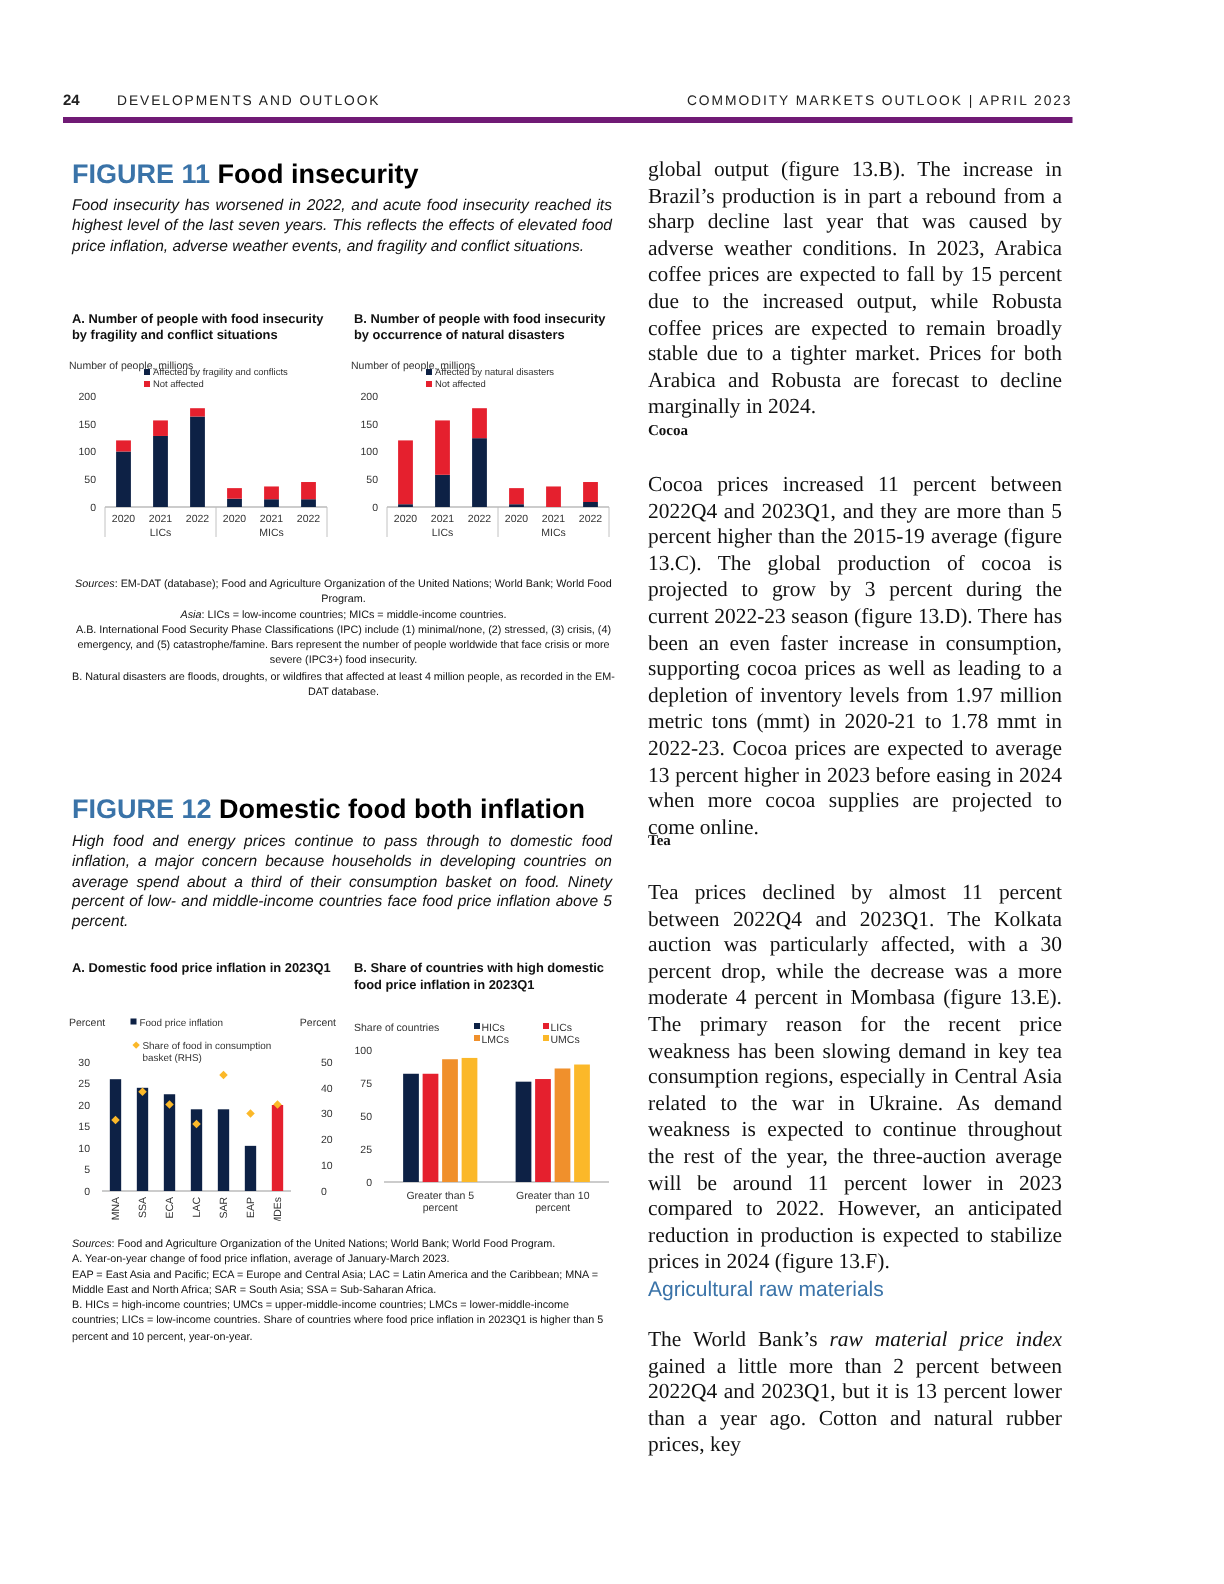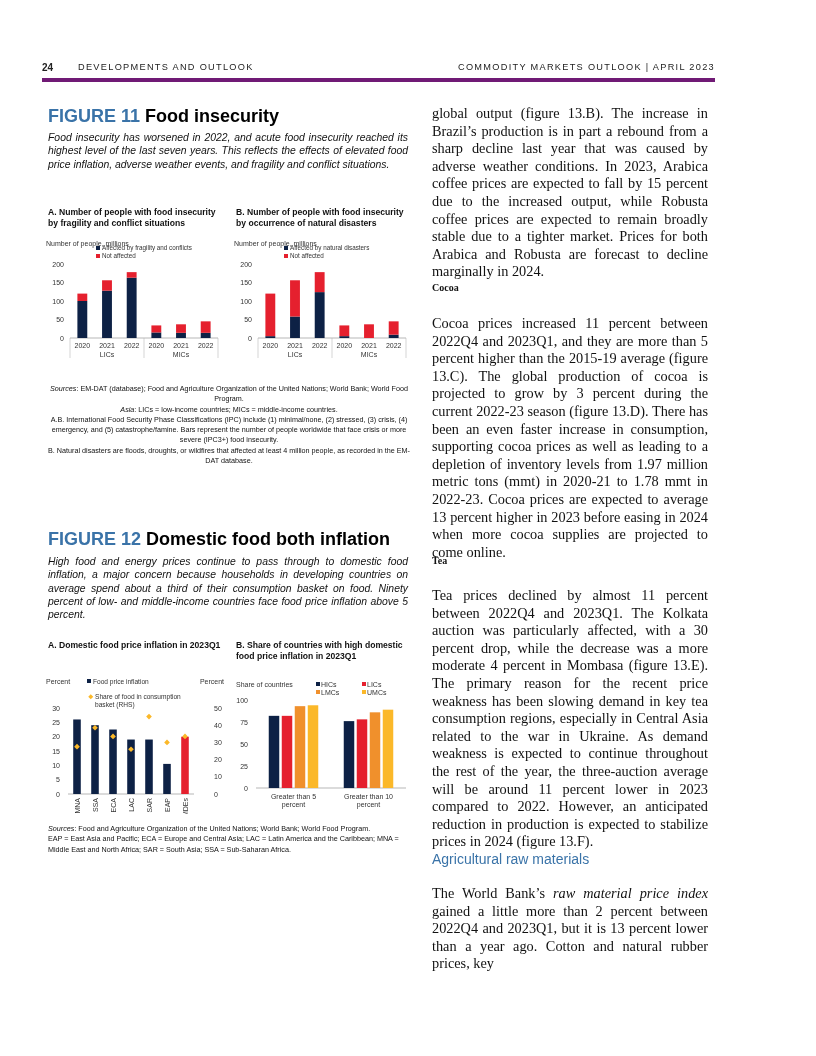--- a/index.html
+++ b/index.html
@@ -196,21 +196,23 @@
     <rect x="111.75" y="45.120000000000005" width="10.5" height="66.88" fill="#0d2145"></rect>
     <rect x="124.75" y="43.36" width="10.5" height="68.64" fill="#e5202e"></rect>
     <rect x="137.75" y="36.32000000000001" width="10.5" height="75.67999999999999" fill="#f0902c"></rect>
     <rect x="150.75" y="33.67999999999999" width="10.5" height="78.32000000000001" fill="#fbb829"></rect>
     <text x="136.5" y="123" font-size="7" fill="#333" text-anchor="middle">Greater than 10</text>
     <text x="136.5" y="131" font-size="7" fill="#333" text-anchor="middle">percent</text>
   </svg>
 
 <div class="notes" style="top:824px;">
   <p><i>Sources</i><span>: Food and Agriculture Organization of the United Nations; World Bank; World Food Program.</span></p>
+  <p>A. Year-on-year change of food price inflation, average of January-March 2023.</p>
   <p>EAP = East Asia and Pacific; ECA = Europe and Central Asia; LAC = Latin America and the Caribbean; MNA = Middle East and North Africa; SAR = South Asia; SSA = Sub-Saharan Africa.</p>
+  <p>B. HICs = high-income countries; UMCs = upper-middle-income countries; LMCs = lower-middle-income countries; LICs = low-income countries. Share of countries where food price inflation in 2023Q1 is higher than 5 percent and 10 percent, year-on-year.</p>
 </div>
 
 <div class="rightcol" style="top:105px;">
   <p>global output (figure 13.B). The increase in Brazil’s production is in part a rebound from a sharp decline last year that was caused by adverse weather conditions. In 2023, Arabica coffee prices are expected to fall by 15 percent due to the increased output, while Robusta coffee prices are expected to remain broadly stable due to a tighter market. Prices for both Arabica and Robusta are forecast to decline marginally in 2024.</p>
 </div>
 <div class="h-serif" style="top:282px;">Cocoa</div>
 <div class="rightcol" style="top:315px;">
   <p>Cocoa prices increased 11 percent between 2022Q4 and 2023Q1, and they are more than 5 percent higher than the 2015-19 average (figure 13.C). The global production of cocoa is projected to grow by 3 percent during the current 2022-23 season (figure 13.D). There has been an even faster increase in consumption, supporting cocoa prices as well as leading to a depletion of inventory levels from 1.97 million metric tons (mmt) in 2020-21 to 1.78 mmt in 2022-23. Cocoa prices are expected to average 13 percent higher in 2023 before easing in 2024 when more cocoa supplies are projected to come online.</p>
 </div>
 <div class="h-serif" style="top:555px;">Tea</div>

